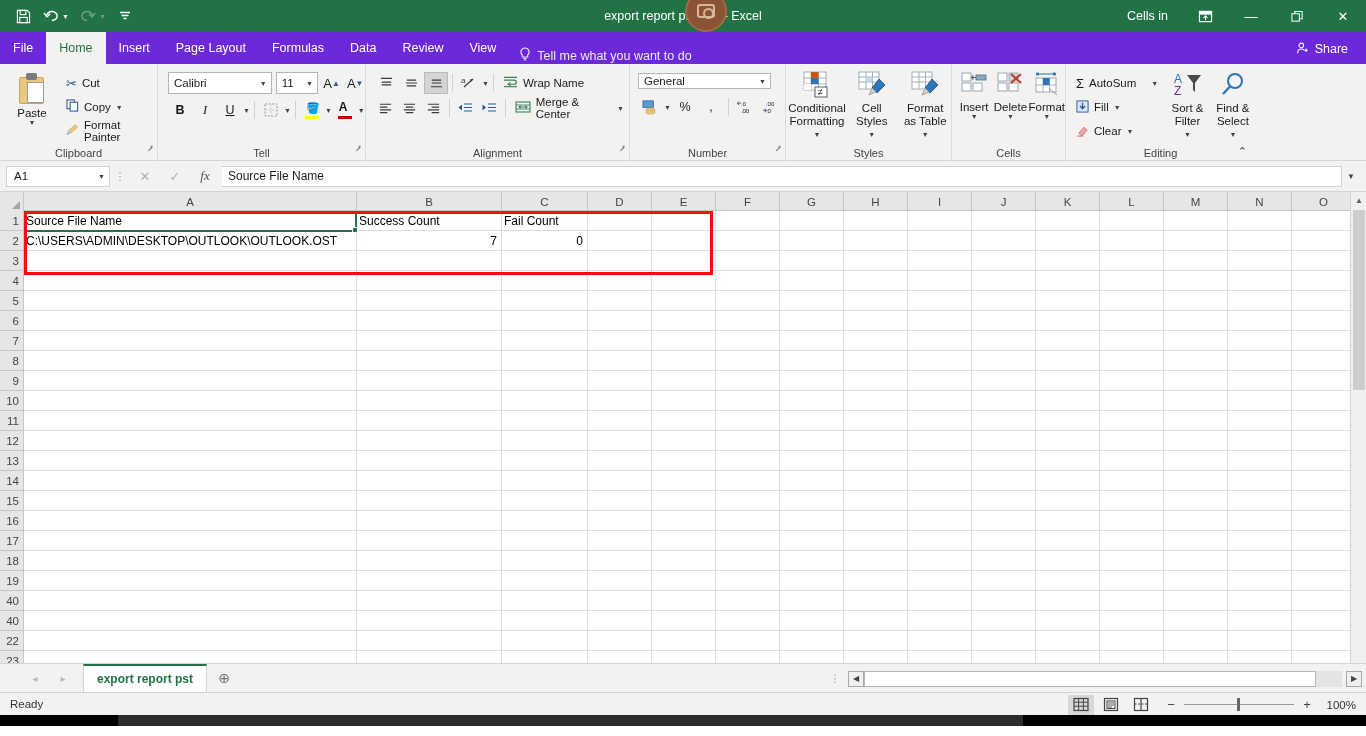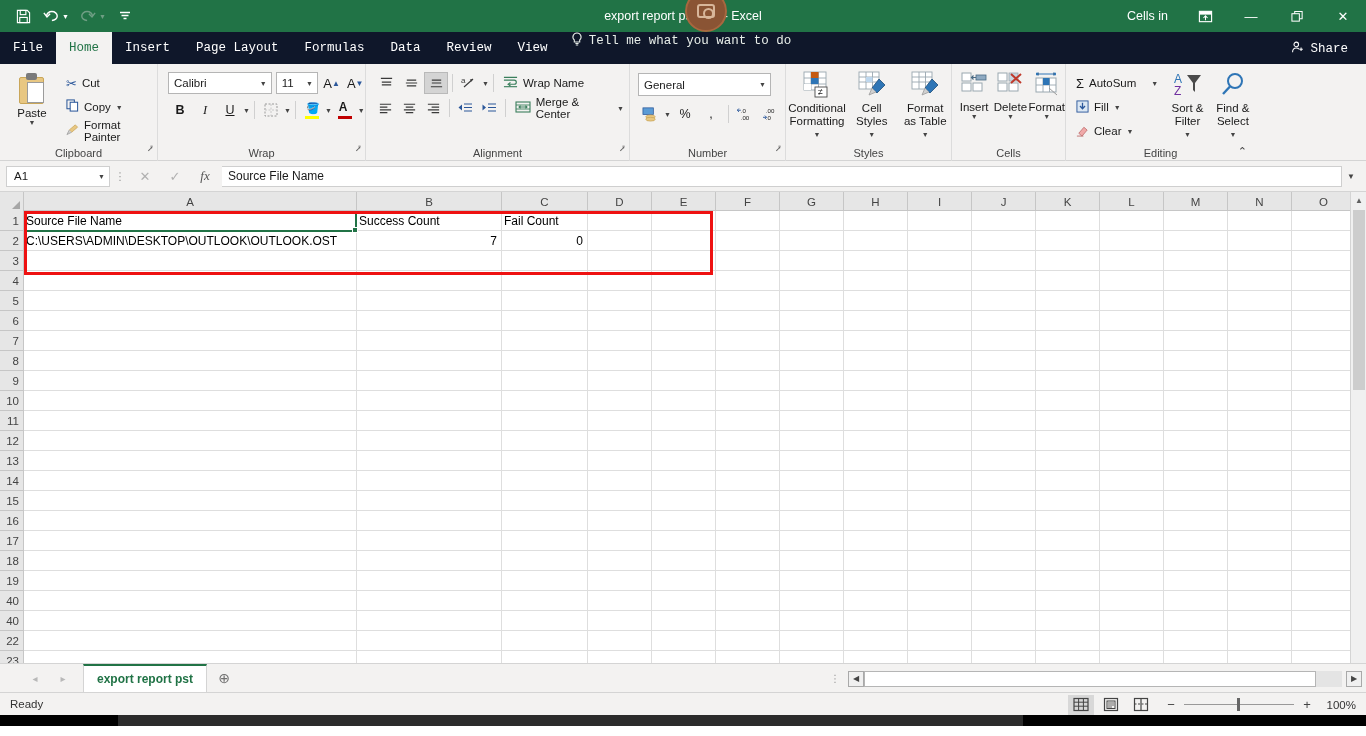--- a/index.html
+++ b/index.html
@@ -44,21 +44,21 @@
   .tb-right { position: absolute; right: 0; top: 0; display: flex; align-items: center; height: 32px; }
   .signin { color: #fff; font-size: 12.5px; padding: 0 14px; }
   .tb-btn {
     width: 46px; height: 32px; display: flex; align-items: center; justify-content: center;
     color: #fff; font-size: 13px;
   }
   .tb-btn.close { width: 46px; }
 
   
   .tabstrip {
-    height: 32px; background: #0f172a; display: flex; align-items: flex-start; position: relative; font-family: Liberation Mono, monospace;
+    height: 32px; background: #6d28d9; display: flex; align-items: flex-end; position: relative;
   }
   .tab {
     padding: 0 13px; display: flex; align-items: center;
     color: #ffffff; font-size: 12.5px; height: 32px;
   }
   .tab.active { background: #f3f2f1; color: #217346; }
   .tellme {
     display: flex; align-items: center; gap: 6px; padding-left: 10px;
     color: #e8eee9; font-size: 12.5px;
   }
@@ -148,21 +148,21 @@
   .alnrow { display: flex; align-items: center; gap: 1px; padding-top: 4px; }
   .al-btn {
     width: 24px; height: 22px; display: flex; align-items: center; justify-content: center;
     color: #3a3a3a;
   }
   .al-btn.sel { background: #d4d4d4; border: 1px solid #b9b9b9; }
   .wide-btn { display: flex; align-items: center; gap: 5px; font-size: 11.5px; color: #1a1a1a; padding: 0 5px; height: 22px; }
 
   
   #grp-number { width: 156px; padding-left: 8px; }
-  .numfmt { width: 133px; height: 23px; margin-top: 5px; }
+  .numfmt { width: 133px; height: 16px; margin-top: 5px; }
   .numrow { display: flex; align-items: center; gap: 2px; padding-top: 7px; }
 
   
   #grp-styles { width: 166px; display: flex; padding-left: 4px; gap: 2px; }
   .sty-btn {
     width: 54px; display: flex; flex-direction: column; align-items: center;
     font-size: 11.5px; color: #1a1a1a; padding-top: 3px; line-height: 13px; text-align: center;
   }
 
   
@@ -469,21 +469,21 @@
       </div>
       <span class="caret">▼</span>
       <div class="fbtn">
         <span class="fcolor-ico">
           <span class="letter">A</span>
             <span class="bar"></span>
         </span>
       </div>
       <span class="caret">▼</span>
     </div>
-    <div class="rgroup-label">Wrap</div>
+    <div class="rgroup-label">Tell</div>
     <div class="dialog-launcher">⭷</div>
   </div>
 
   <div class="rgroup" id="grp-align">
     <div class="alnrow">
       <div class="al-btn">
         <svg width="15" height="14" viewBox="0 0 16 14">
           <path d="M2 2h12M3 6h10M3 9h10" stroke="#3a3a3a" stroke-width="1.3"></path>
         </svg>
       </div>

